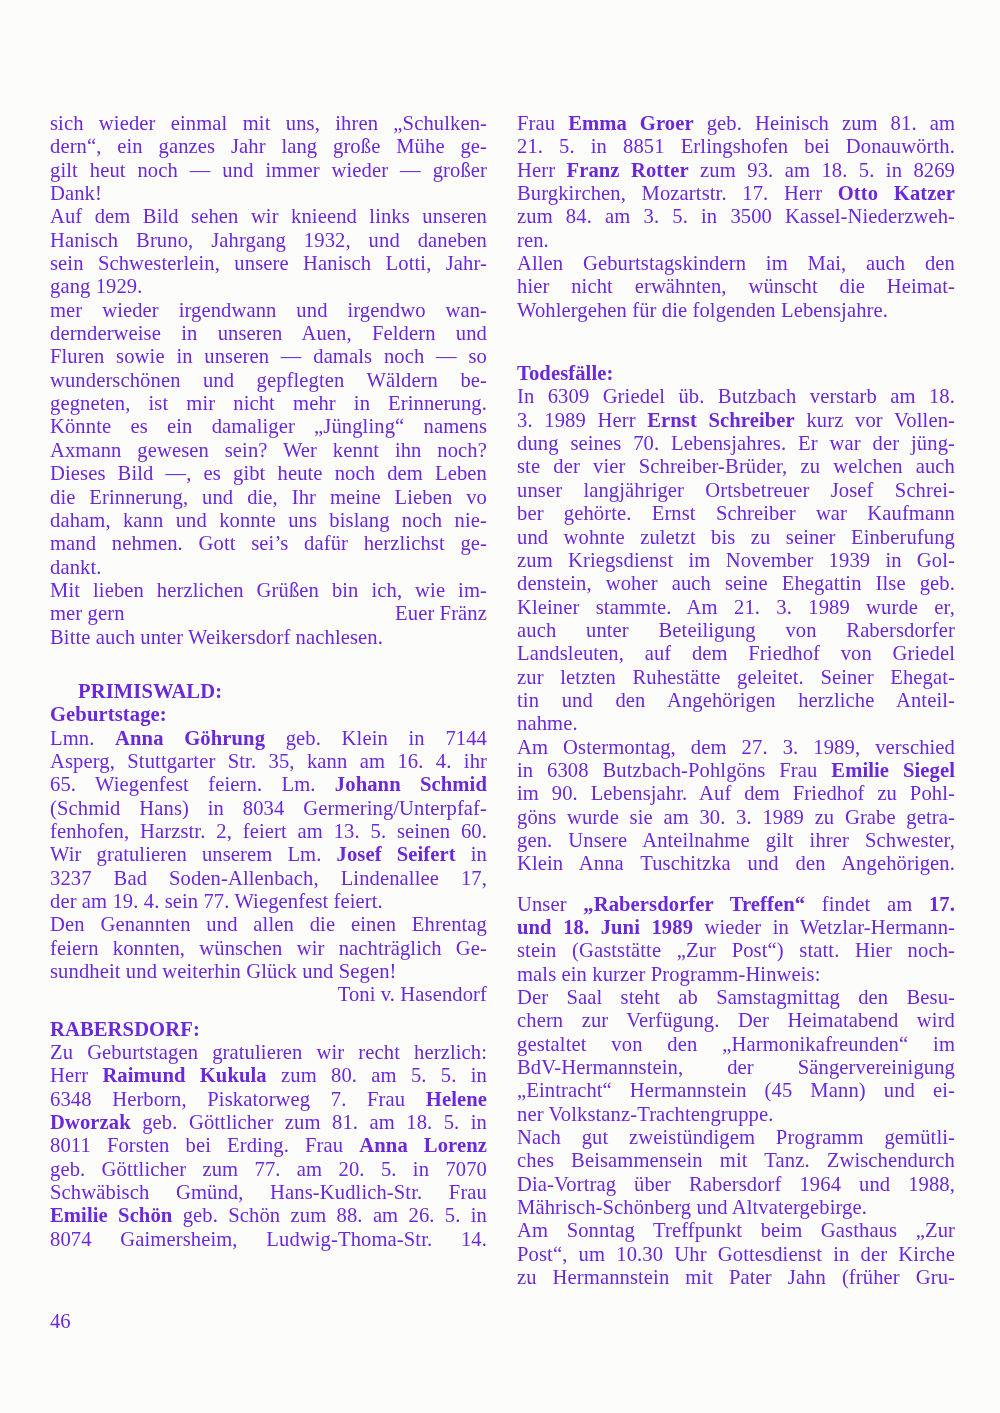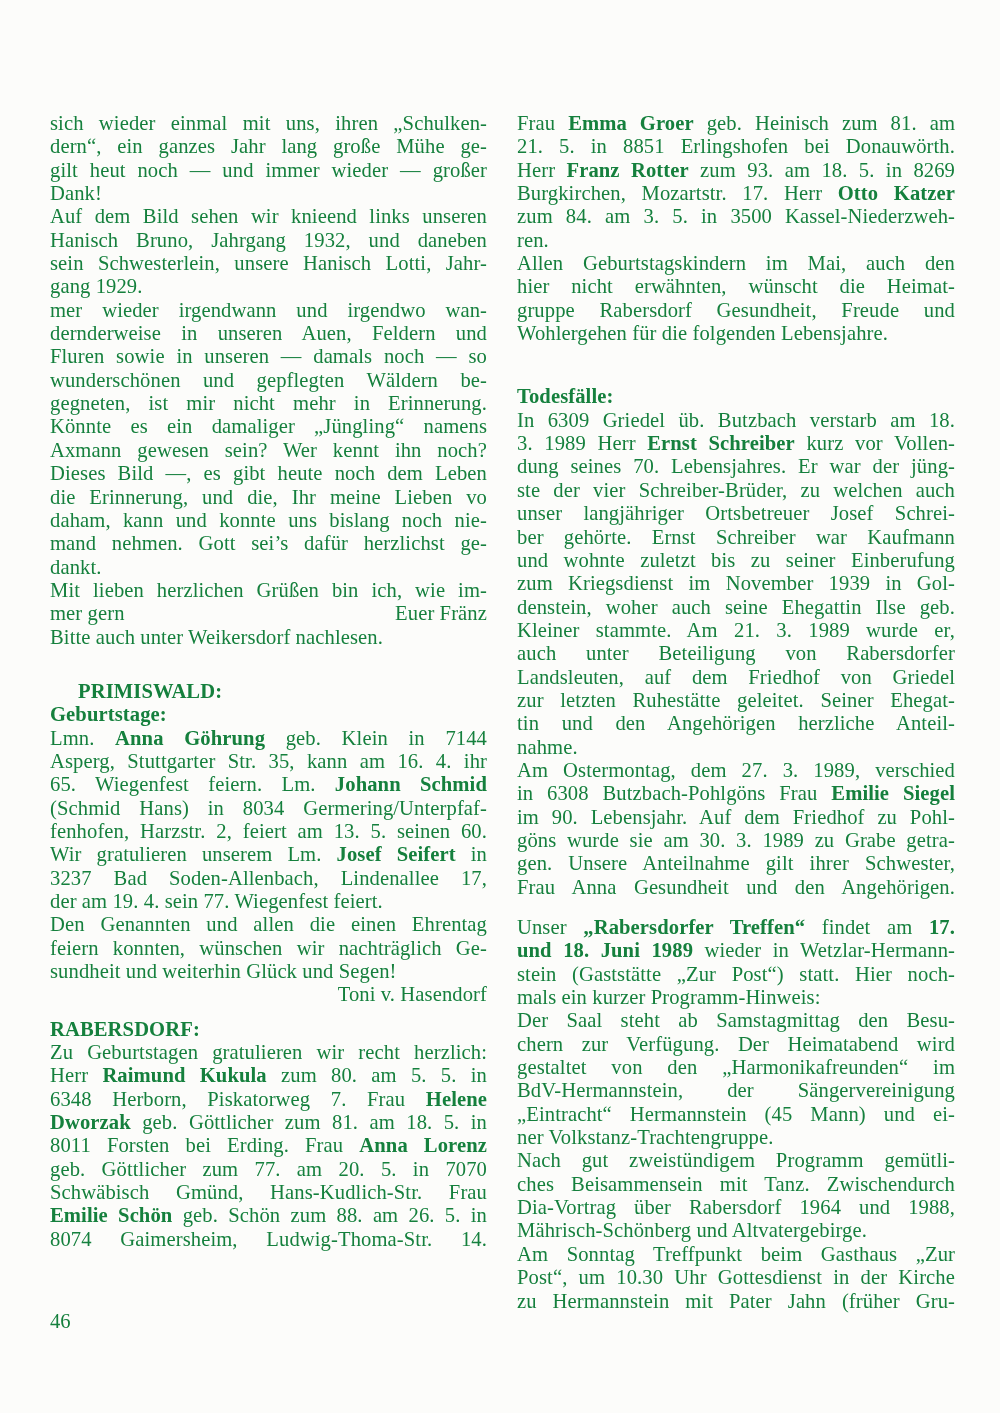--- a/index.html
+++ b/index.html
@@ -8,21 +8,21 @@
     width: 1000px;
     height: 1413px;
     background: #fcfcfa;
   }
   .page {
     position: relative;
     width: 1000px;
     height: 1413px;
     background: #fcfcfa;
     font-family: "Liberation Serif", serif;
-    color: #15803d;
+    color: #6d28d9;
     overflow: hidden;
   }
   .column {
     position: absolute;
     top: 112px;
     width: 437px;
   }
   .col-left  { left: 50px; }
   .col-right { left: 517px; width: 438px; }
   .line {
@@ -103,21 +103,20 @@
     </div>
   <div class="column col-right">
       <div class="line a-j"><span>Frau </span><span class="seg-b">Emma Groer</span><span> geb. Heinisch zum 81. am</span></div>
       <div class="line a-j"><span>21. 5. in 8851 Erlingshofen bei Donauwörth.</span></div>
       <div class="line a-j"><span>Herr </span><span class="seg-b">Franz Rotter</span><span> zum 93. am 18. 5. in 8269</span></div>
       <div class="line a-j"><span>Burgkirchen, Mozartstr. 17. Herr </span><span class="seg-b">Otto Katzer</span></div>
       <div class="line a-j"><span>zum 84. am 3. 5. in 3500 Kassel-Niederzweh-</span></div>
       <div class="line a-l"><span>ren.</span></div>
       <div class="line a-j"><span>Allen Geburtstagskindern im Mai, auch den</span></div>
       <div class="line a-j"><span>hier nicht erwähnten, wünscht die Heimat-</span></div>
-      <div class="line a-j"><span>gruppe Rabersdorf Gesundheit, Freude und</span></div>
       <div class="line a-l"><span>Wohlergehen für die folgenden Lebensjahre.</span></div>
       <div class="line a-l" style="margin-top: 40px;"><span class="seg-b">Todesfälle:</span></div>
       <div class="line a-j"><span>In 6309 Griedel üb. Butzbach verstarb am 18.</span></div>
       <div class="line a-j"><span>3. 1989 Herr </span><span class="seg-b">Ernst Schreiber</span><span> kurz vor Vollen-</span></div>
       <div class="line a-j"><span>dung seines 70. Lebensjahres. Er war der jüng-</span></div>
       <div class="line a-j"><span>ste der vier Schreiber-Brüder, zu welchen auch</span></div>
       <div class="line a-j"><span>unser langjähriger Ortsbetreuer Josef Schrei-</span></div>
       <div class="line a-j"><span>ber gehörte. Ernst Schreiber war Kaufmann</span></div>
       <div class="line a-j"><span>und wohnte zuletzt bis zu seiner Einberufung</span></div>
       <div class="line a-j"><span>zum Kriegsdienst im November 1939 in Gol-</span></div>
@@ -126,21 +125,21 @@
       <div class="line a-j"><span>auch unter Beteiligung von Rabersdorfer</span></div>
       <div class="line a-j"><span>Landsleuten, auf dem Friedhof von Griedel</span></div>
       <div class="line a-j"><span>zur letzten Ruhestätte geleitet. Seiner Ehegat-</span></div>
       <div class="line a-j"><span>tin und den Angehörigen herzliche Anteil-</span></div>
       <div class="line a-l"><span>nahme.</span></div>
       <div class="line a-j"><span>Am Ostermontag, dem 27. 3. 1989, verschied</span></div>
       <div class="line a-j"><span>in 6308 Butzbach-Pohlgöns Frau </span><span class="seg-b">Emilie Siegel</span></div>
       <div class="line a-j"><span>im 90. Lebensjahr. Auf dem Friedhof zu Pohl-</span></div>
       <div class="line a-j"><span>göns wurde sie am 30. 3. 1989 zu Grabe getra-</span></div>
       <div class="line a-j"><span>gen. Unsere Anteilnahme gilt ihrer Schwester,</span></div>
-      <div class="line a-j"><span>Frau Anna Gesundheit und den Angehörigen.</span></div>
+      <div class="line a-j"><span>Klein Anna Tuschitzka und den Angehörigen.</span></div>
       <div class="line a-j" style="margin-top: 17px;"><span>Unser </span><span class="seg-b">„Rabersdorfer Treffen“</span><span> findet am </span><span class="seg-b">17.</span></div>
       <div class="line a-j"><span class="seg-b">und 18. Juni 1989</span><span> wieder in Wetzlar-Hermann-</span></div>
       <div class="line a-j"><span>stein (Gaststätte „Zur Post“) statt. Hier noch-</span></div>
       <div class="line a-l"><span>mals ein kurzer Programm-Hinweis:</span></div>
       <div class="line a-j"><span>Der Saal steht ab Samstagmittag den Besu-</span></div>
       <div class="line a-j"><span>chern zur Verfügung. Der Heimatabend wird</span></div>
       <div class="line a-j"><span>gestaltet von den „Harmonikafreunden“ im</span></div>
       <div class="line a-j"><span>BdV-Hermannstein, der Sängervereinigung</span></div>
       <div class="line a-j"><span>„Eintracht“ Hermannstein (45 Mann) und ei-</span></div>
       <div class="line a-l"><span>ner Volkstanz-Trachtengruppe.</span></div>

